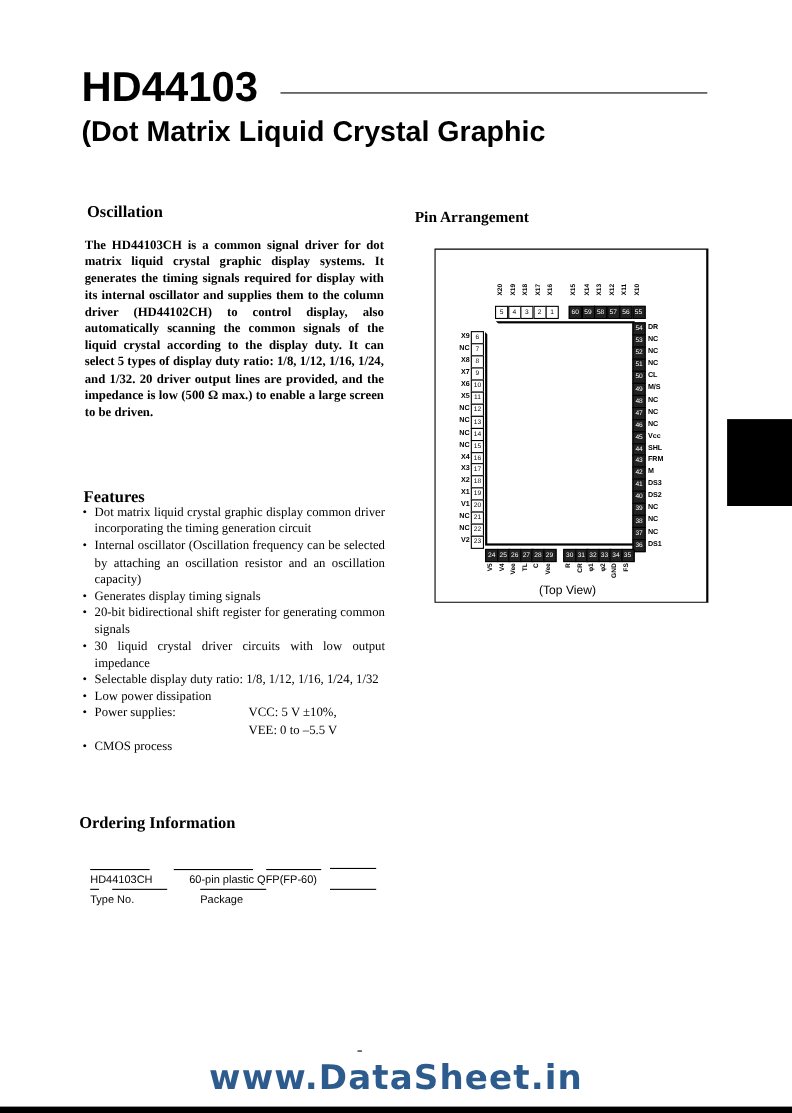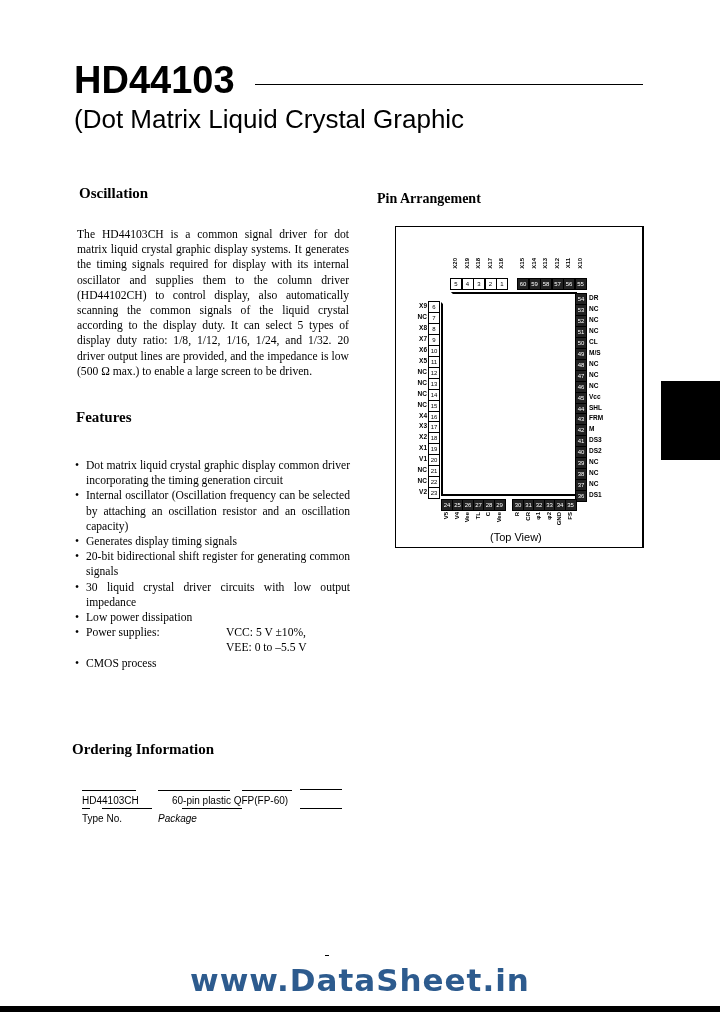--- a/index.html
+++ b/index.html
@@ -1,23 +1,23 @@
 <!DOCTYPE html>
 <html><head>
 <meta charset="utf-8">
 <style>
   html, body { margin:0; padding:0; }
   body { width:720px; height:1012px; background:#ffffff; position:relative; overflow:hidden; color:#000; }
   .abs { position:absolute; }
   .title-main { left:74px; top:60px; font-family:"Liberation Sans", sans-serif; font-weight:bold; font-size:38px; letter-spacing:0px; line-height:40px; }
   .title-rule { left:255px; top:84px; width:388px; height:0; border-top:1.5px solid #000; }
-  .title-sub { left:74px; top:102px; font-family:"Liberation Sans", sans-serif; font-weight:normal; font-size:26px; line-height:34px; }
+  .title-sub { left:74px; top:102px; font-family:"Liberation Sans", sans-serif; font-weight:bold; font-size:26px; line-height:34px; }
   .h2 { font-family:"Liberation Serif", serif; font-weight:bold; font-size:15px; }
   .body-text { font-family:"Liberation Serif", serif; font-size:11.6px; line-height:15.2px; text-align:justify; }
-  .desc { left:77px; top:227px; width:272px; }
+  .desc { left:77px; top:215px; width:272px;font-weight:bold; }
   .features-list { left:75px; top:458px; width:275px; margin:0; padding:0; list-style:none; }
   .features-list li { position:relative; padding-left:11px; }
   .features-list li::before { content:"•"; position:absolute; left:0; top:0; }
   .ps-row { display:flex;gap:40px; }
   .ps-label { width:100px; }
   .order-table { left:82px; top:777px; font-family:"Liberation Sans", sans-serif; font-size:10px; }
   .ot-head { position:absolute; top:0; white-space:nowrap;margin-top:36px; }
   .ot-row { position:absolute; top:18px; white-space:nowrap; }
   .uline { position:absolute; border-top:1px solid #000; height:0; }
   .diag-box { left:395px; top:226px; width:246px; height:320px; border:1px solid #000; border-right:2px solid #000; }
@@ -38,45 +38,46 @@
 
 <div class="abs title-main">HD44103</div>
 <div class="abs title-rule"></div>
 <div class="abs title-sub">
   <div>(Dot Matrix Liquid Crystal Graphic</div>
 </div>
 
 <div class="abs h2" style="left:79px; top:185px;">Oscillation</div>
 <div class="abs body-text desc">The HD44103CH is a common signal driver for dot matrix liquid crystal graphic display systems. It generates the timing signals required for display with its internal oscillator and supplies them to the column driver (HD44102CH) to control display, also automatically scanning the common signals of the liquid crystal according to the display duty. It can select 5 types of display duty ratio: 1/8, 1/12, 1/16, 1/24, and 1/32. 20 driver output lines are provided, and the impedance is low (500 Ω max.) to enable a large screen to be driven.</div>
 
-<div class="abs h2" style="left:76px; top:409px;text-align:right;">Features</div>
+<div class="abs h2" style="left:76px; top:444px;text-align:right;">Features</div>
 <ul class="abs body-text features-list">
   <li>Dot matrix liquid crystal graphic display common driver incorporating the timing generation circuit</li>
   <li>Internal oscillator (Oscillation frequency can be selected by attaching an oscillation resistor and an oscillation capacity)</li>
   <li>Generates display timing signals</li>
   <li>20-bit bidirectional shift register for generating common signals</li>
   <li>30 liquid crystal driver circuits with low output impedance</li>
+  <li>Selectable display duty ratio: 1/8, 1/12, 1/16, 1/24, 1/32</li>
   <li>Low power dissipation</li>
   <li>
     <div class="ps-row">
       <span class="ps-label">Power supplies:</span>
       <span>VCC: 5 V ±10%,</span>
     </div>
     <div class="ps-row">
       <span class="ps-label"></span>
       <span>VEE: 0 to –5.5 V</span>
     </div>
   </li>
   <li>CMOS process</li>
 </ul>
 
 <div class="abs h2" style="left:72px; top:741px;">Ordering Information</div>
 <div class="abs order-table" style="width:265px; height:40px;">
   <span class="ot-head" style="left:0;">Type No.</span>
-  <span class="ot-head" style="left:76px;font-style:italic;">Package</span>
+  <span class="ot-head" style="left:100px;">Package</span>
   <div class="uline" style="left:0; top:13px; width:54px;"></div>
   <div class="uline" style="left:76px; top:13px; width:72px;"></div>
   <div class="uline" style="left:160px; top:13px; width:50px;"></div>
   <div class="uline" style="left:218px; top:12px; width:42px;"></div>
   <span class="ot-row" style="left:0;">HD44103CH</span>
   <span class="ot-row" style="left:90px;">60-pin plastic QFP(FP-60)</span>
   <div class="uline" style="left:0; top:31px; width:8px;"></div>
   <div class="uline" style="left:20px; top:31px; width:50px;"></div>
   <div class="uline" style="left:100px; top:31px; width:60px;"></div>
   <div class="uline" style="left:218px; top:31px; width:42px;"></div>

